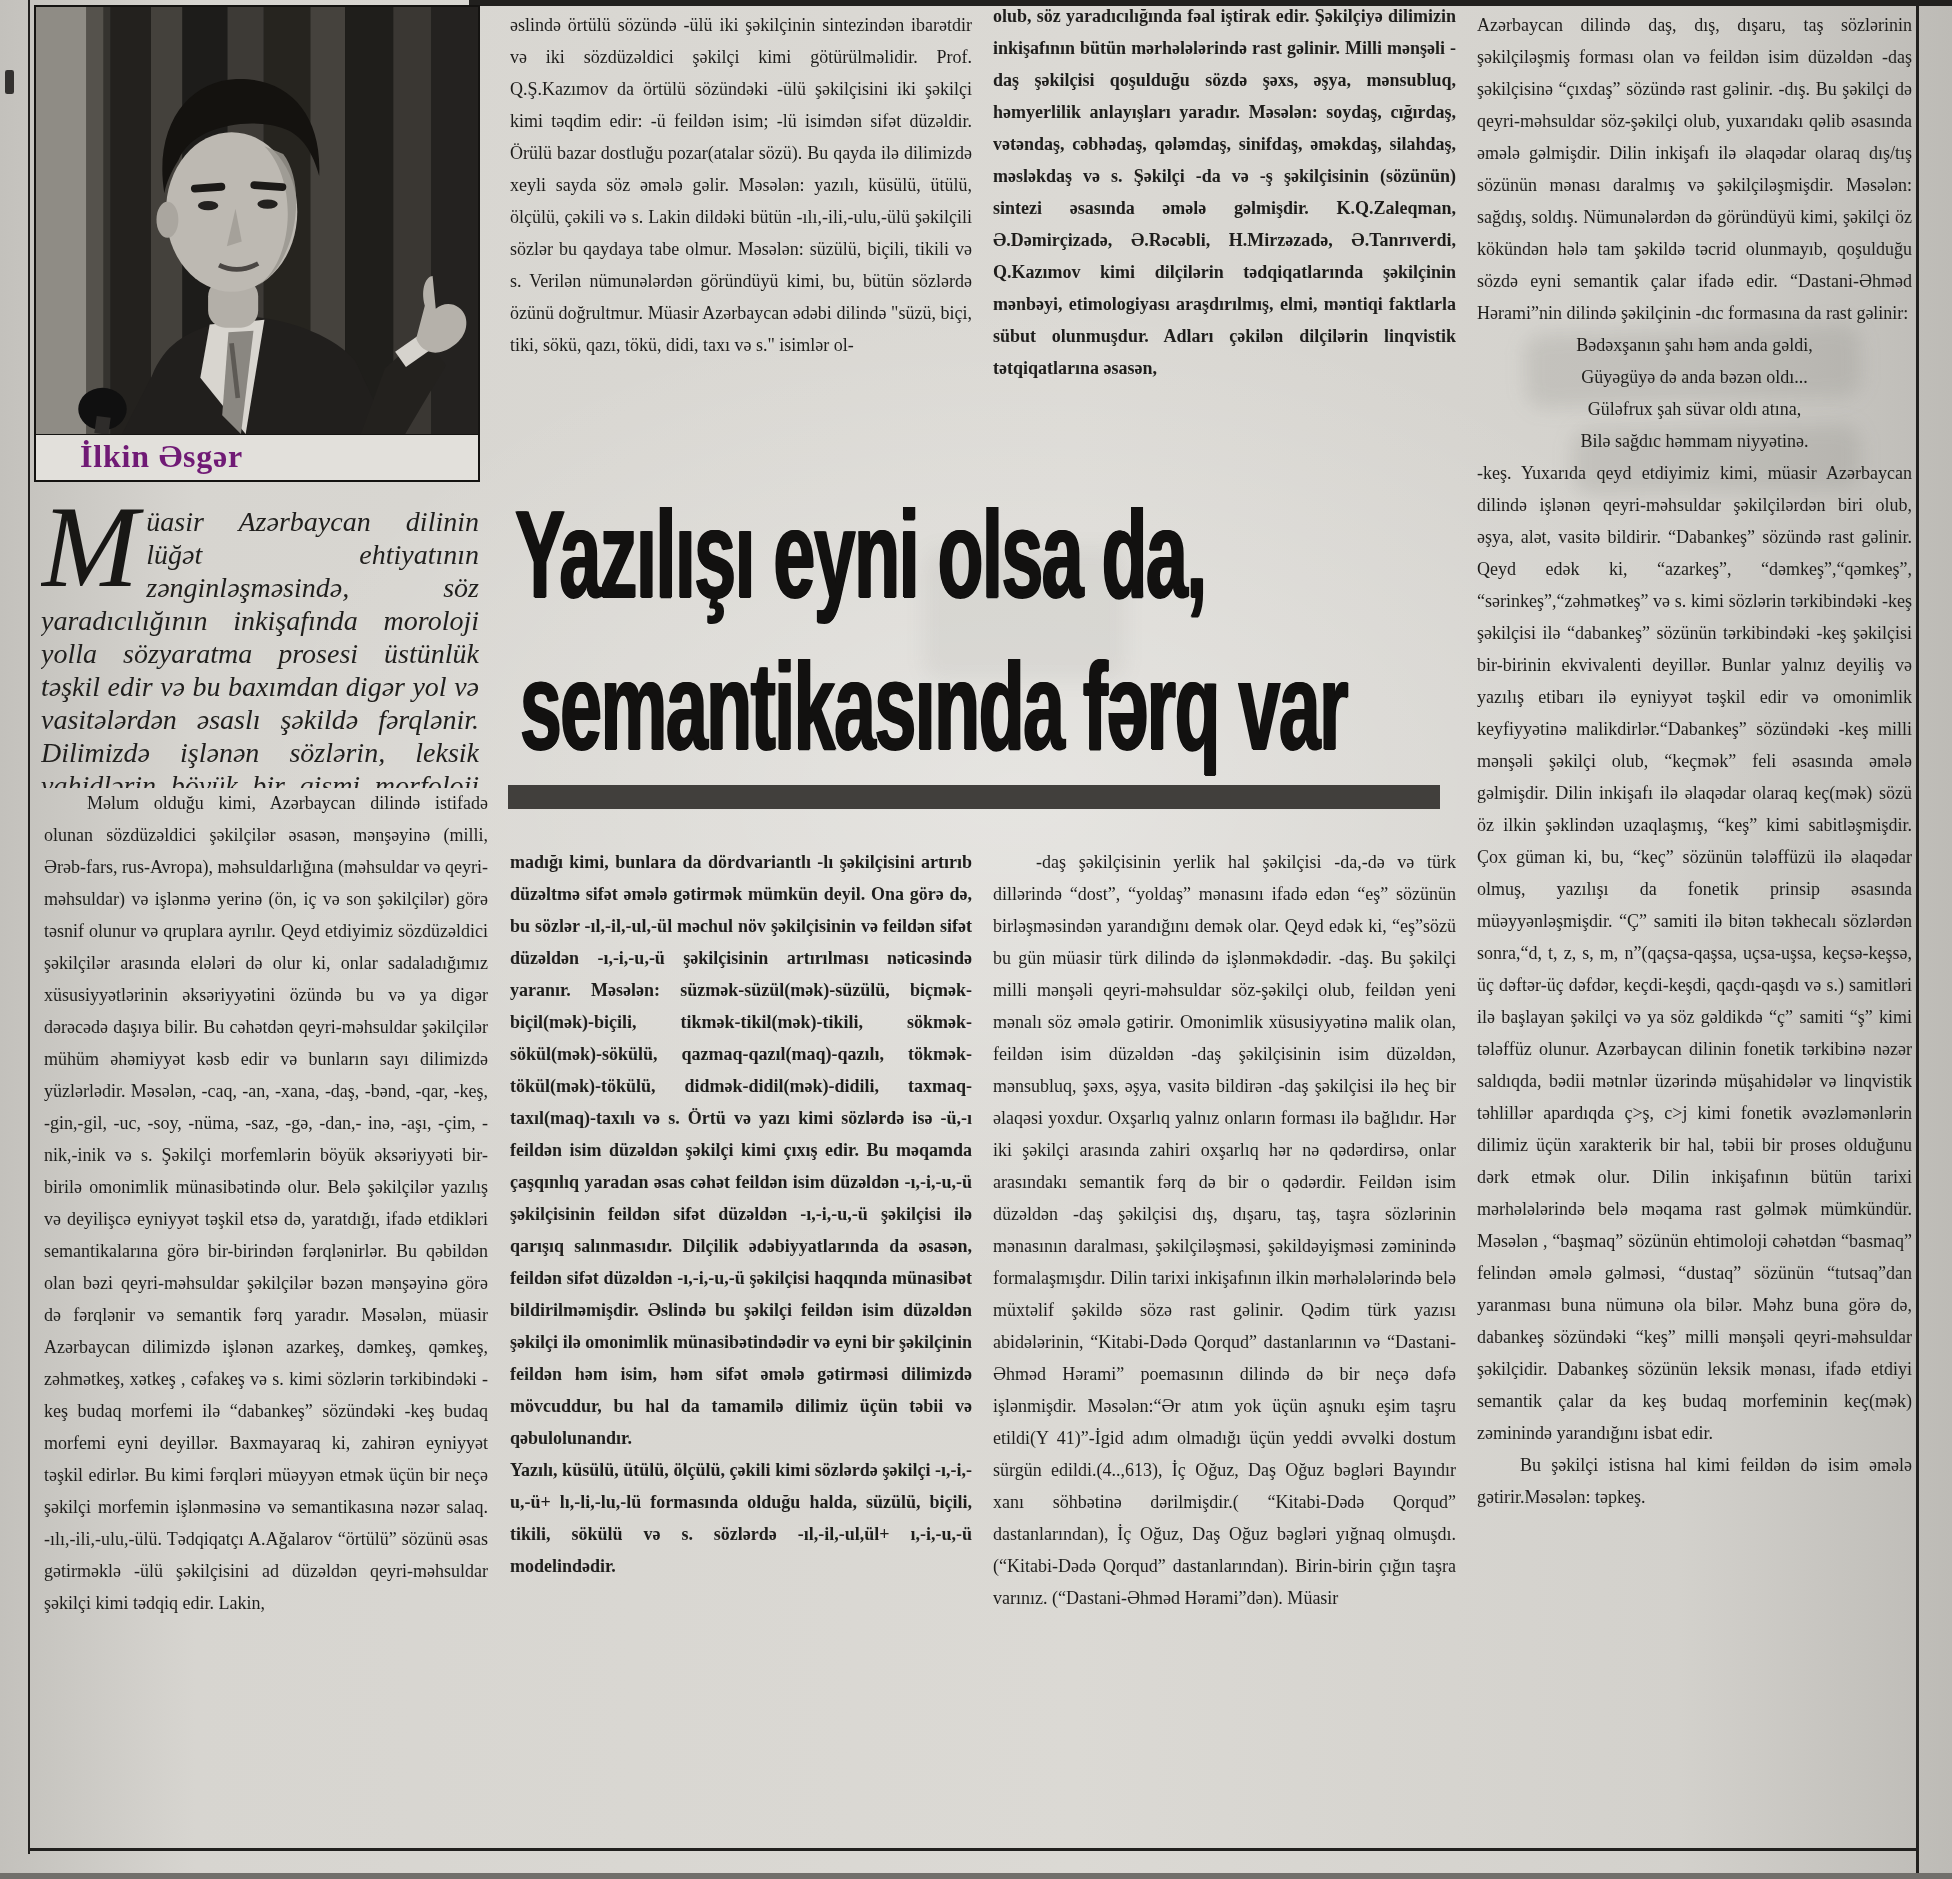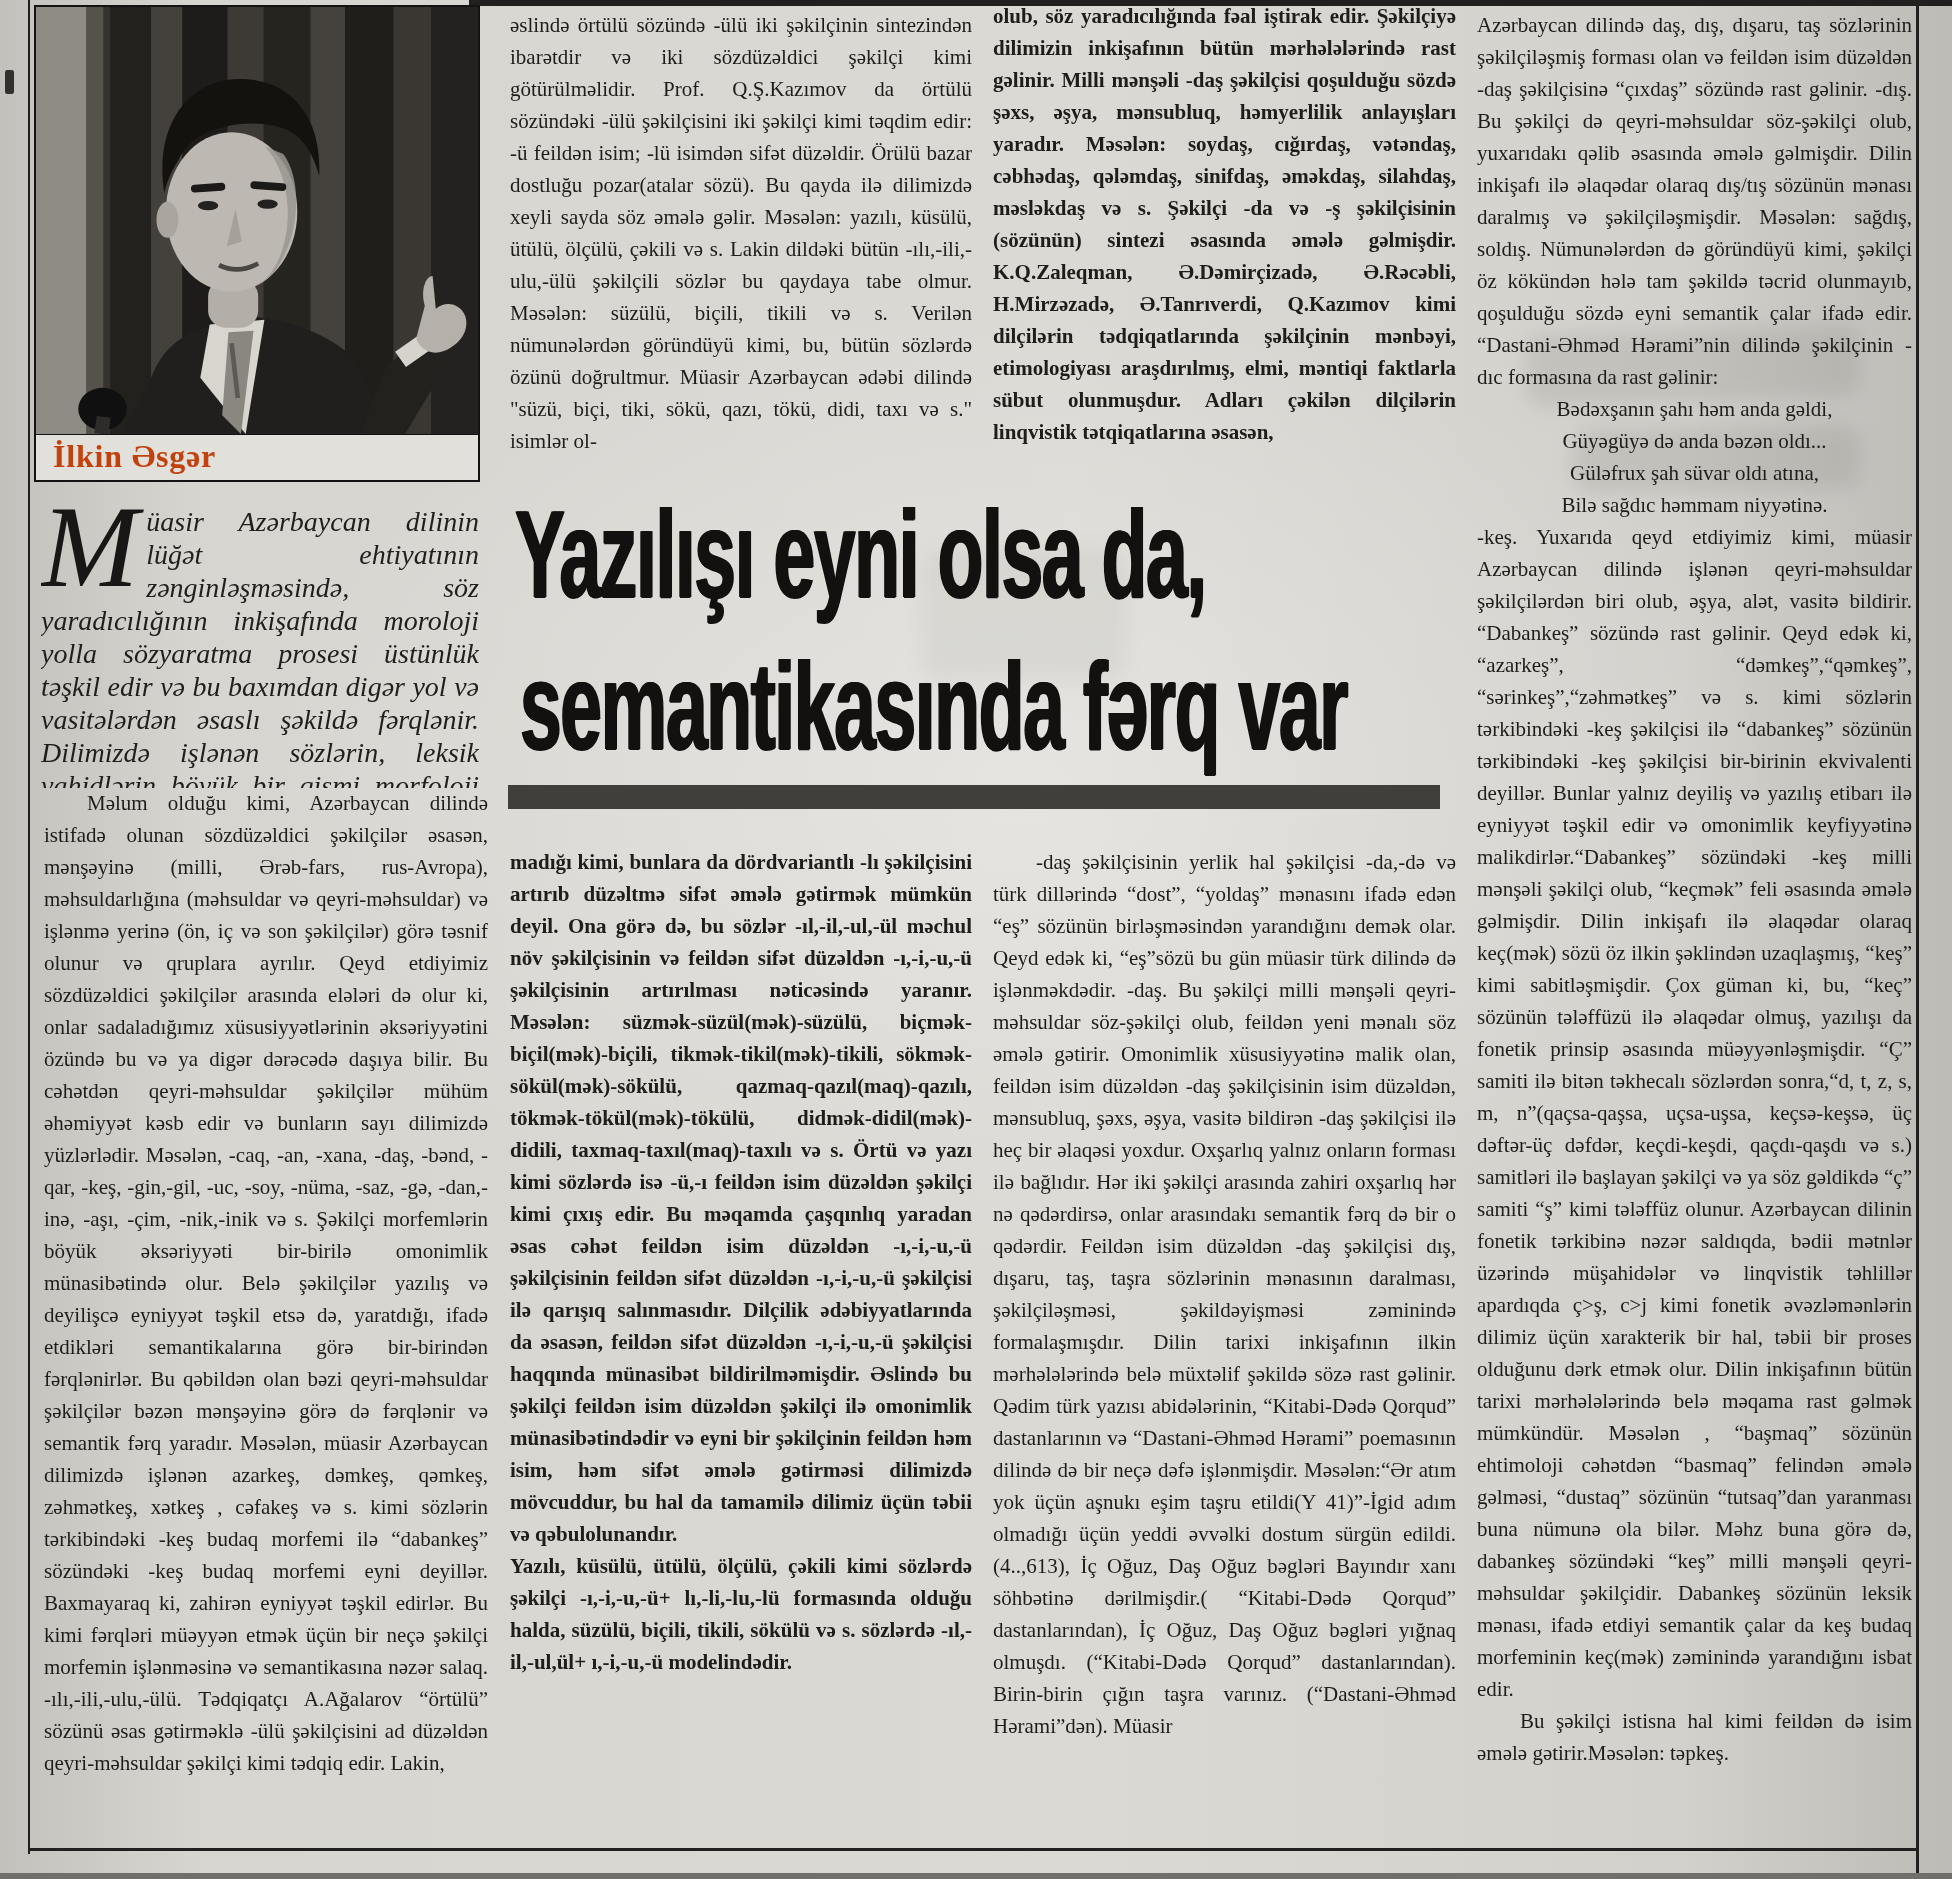--- a/index.html
+++ b/index.html
@@ -27,35 +27,35 @@
   .g2{left:1572px;top:426px;width:289px;height:66px;transform:rotate(-1deg);}
   .g3{left:923px;top:548px;width:203px;height:133px;opacity:.5;}
 
   .photo-box{
     position:absolute;left:34px;top:4.7px;width:446px;height:477px;
     border:2.3px solid #141311;background:#e2e0db;box-sizing:border-box;
   }
   .photo-box svg{display:block;width:100%;height:427px;}
   .photo-caption{
     height:43px;background:#e2e0db;border-top:1.6px solid #141311;
-    font-weight:bold;font-size:32px;line-height:43px;padding-left:17px;
-    color:#c2410c;letter-spacing:0.8px;
+    font-weight:bold;font-size:32px;line-height:43px;padding-left:44px;
+    color:#701a75;letter-spacing:0.8px;
   }
 
   .intro{
     position:absolute;left:41px;top:505px;width:438px;height:283px;
     font-style:italic;font-size:28px;line-height:33px;text-align:justify;
     overflow:hidden;color:#201f1d;
   }
   .dropcap{
     float:left;font-size:117px;line-height:84px;padding-right:7.8px;
     font-style:italic;color:#181715;
   }
 
-  .col{position:absolute;overflow:hidden;font-size:21px;line-height:32px;text-align:justify;}
+  .col{position:absolute;overflow:hidden;font-size:18px;line-height:32px;text-align:justify;}
   .col p{margin:0;}
   .col p.indent{text-indent:43px;}
   .col1{left:44px;top:787px;width:444px;height:1054px;}
   .col2-top{left:510px;top:9.4px;width:462px;height:471px;}
   .col3-top{left:993px;top:0;width:463px;height:471px;font-weight:bold;}
   .col2-bottom{left:510px;top:846px;width:462px;height:995px;font-weight:bold;}
   .col3-bottom{left:993px;top:846px;width:463px;height:1003px;}
   .col4{left:1477px;top:9.4px;width:435px;height:1840px;}
   .verse{text-align:center;}
 

